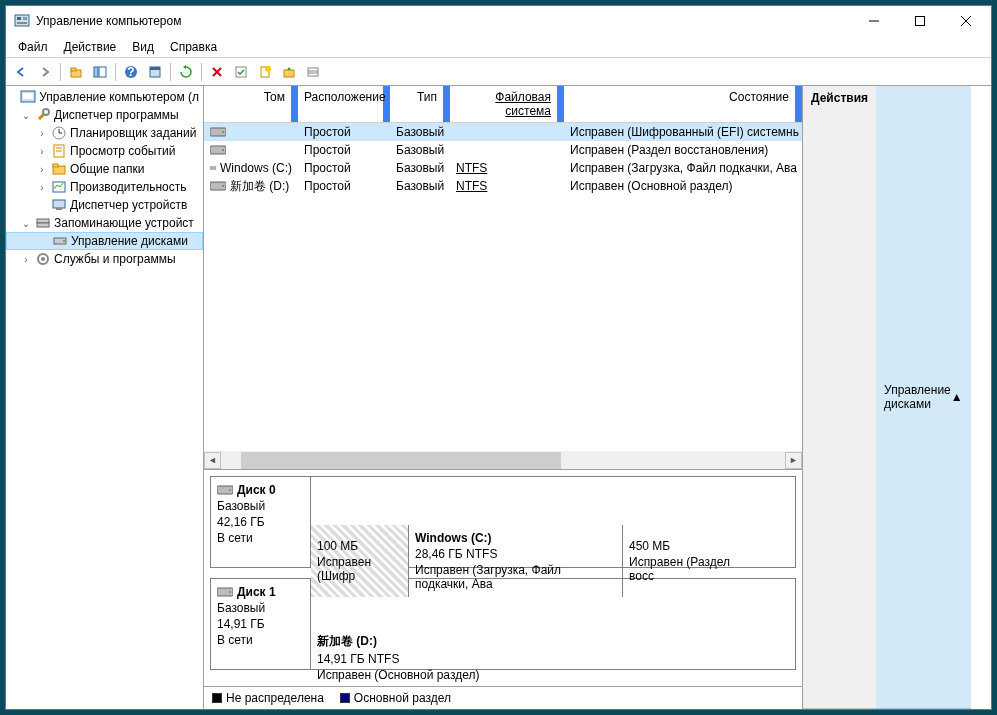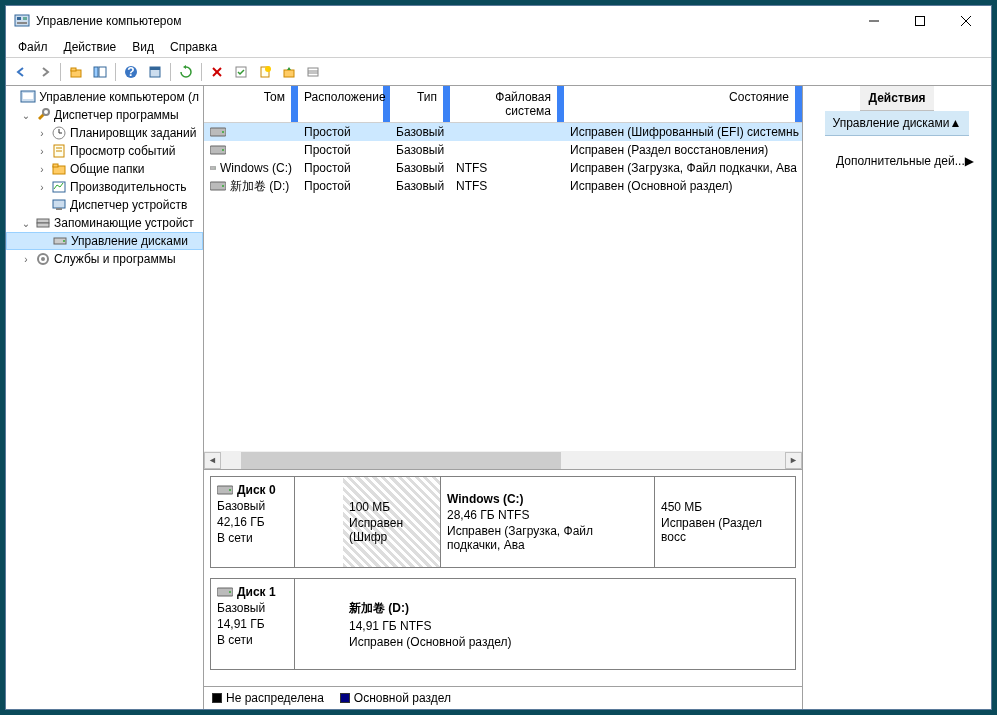--- a/index.html
+++ b/index.html
@@ -23,38 +23,38 @@
 .tree-icon { width: 16px; height: 16px; margin: 0 3px; flex-shrink: 0; }
 .center-panel { flex: 1; display: flex; flex-direction: column; border-right: 1px solid #a0a0a0; overflow: hidden; }
 .vol-table { flex: 0 0 auto; }
 .vol-header { display: flex; border-bottom: 1px solid #d0d0d0; background: #fff; }
 .vol-header-cell { padding: 4px 6px; border-right: 7px solid #3b82f6; cursor: default; text-align: right; }
 .vol-rows { }
 .vol-row { display: flex; height: 18px; align-items: center; cursor: default; }
 .vol-row.selected { background: #cce8ff; }
 .vol-cell { padding: 1px 6px; white-space: nowrap; overflow: hidden; }
 .vol-cell.icon-cell { display: flex; align-items: center; gap: 4px; }
-.c0 { width: 94px; } .c1 { width: 92px; } .c2 { width: 60px; } .c3 { width: 114px; } .c4 { flex: 1; }
+.c0 { width: 94px; } .c1 { width: 92px; } .c2 { width: 60px; } .c3 { width: 114px; text-decoration: underline; } .c4 { flex: 1; }
 .hscroll { height: 18px; background: #f0f0f0; display: flex; align-items: center; margin-top: auto; }
 .scroll-arrow { width: 17px; height: 17px; background: #f0f0f0; border: 1px solid #c0c0c0; display: flex; align-items: center; justify-content: center; color: #555; font-size: 9px; }
 .scroll-thumb { height: 17px; background: #cdcdcd; }
 .disk-area { border-top: 1px solid #a0a0a0; padding: 6px; overflow: auto; }
 .disk-row { display: flex; border: 1px solid #808080; margin-bottom: 10px; background: #fff; height: 92px; }
 .disk-info { width: 100px; border-right: 1px solid #808080; padding: 6px; display: flex; flex-direction: column; gap: 2px; }
 .disk-info b { display: flex; align-items: center; gap: 4px; }
-.disk-parts { flex: 1; display: flex; flex-direction: row; gap: 48px; }
+.disk-parts { flex: 1; display: flex; flex-direction: column; gap: 48px; }
 .disk-bar { height: 14px; background: #000080; }
 .disk-parts-row { flex: 1; display: flex; }
 .partition { border-right: 1px solid #808080; padding: 6px; overflow: hidden; display: flex; flex-direction: column; justify-content: center; gap: 2px; }
 .partition.hatched { background: repeating-linear-gradient(45deg, #ddd, #ddd 3px, #fff 3px, #fff 6px); }
 .partition:last-child { border-right: none; }
 .legend { border-top: 1px solid #a0a0a0; padding: 4px 8px; display: flex; gap: 16px; align-items: center; }
 .legend-item { display: flex; align-items: center; gap: 4px; }
 .legend-box { width: 10px; height: 10px; border: 1px solid #333; }
-.actions-panel { width: 188px; display: flex; flex-direction: column; align-items: center; }
+.actions-panel { width: 188px; display: flex; flex-direction: row; }
 .actions-header { background: #f0f0f0; border-bottom: 1px solid #c0c0c0; padding: 5px 8px; font-weight: bold; }
 .actions-section { background: #d4e9f7; border-bottom: 1px solid #a0c0d8; padding: 5px 8px; display: flex; justify-content: space-between; align-items: center; cursor: default; }
 .actions-link { padding: 6px 8px 6px 24px; cursor: default; display: flex; justify-content: space-between; align-items: center; margin-top: 12px; }
 .disk-icon-sm { width: 16px; height: 10px; }
 svg { display: block; }
 </style>
 </head>
 <body>
 
 <div class="window">

